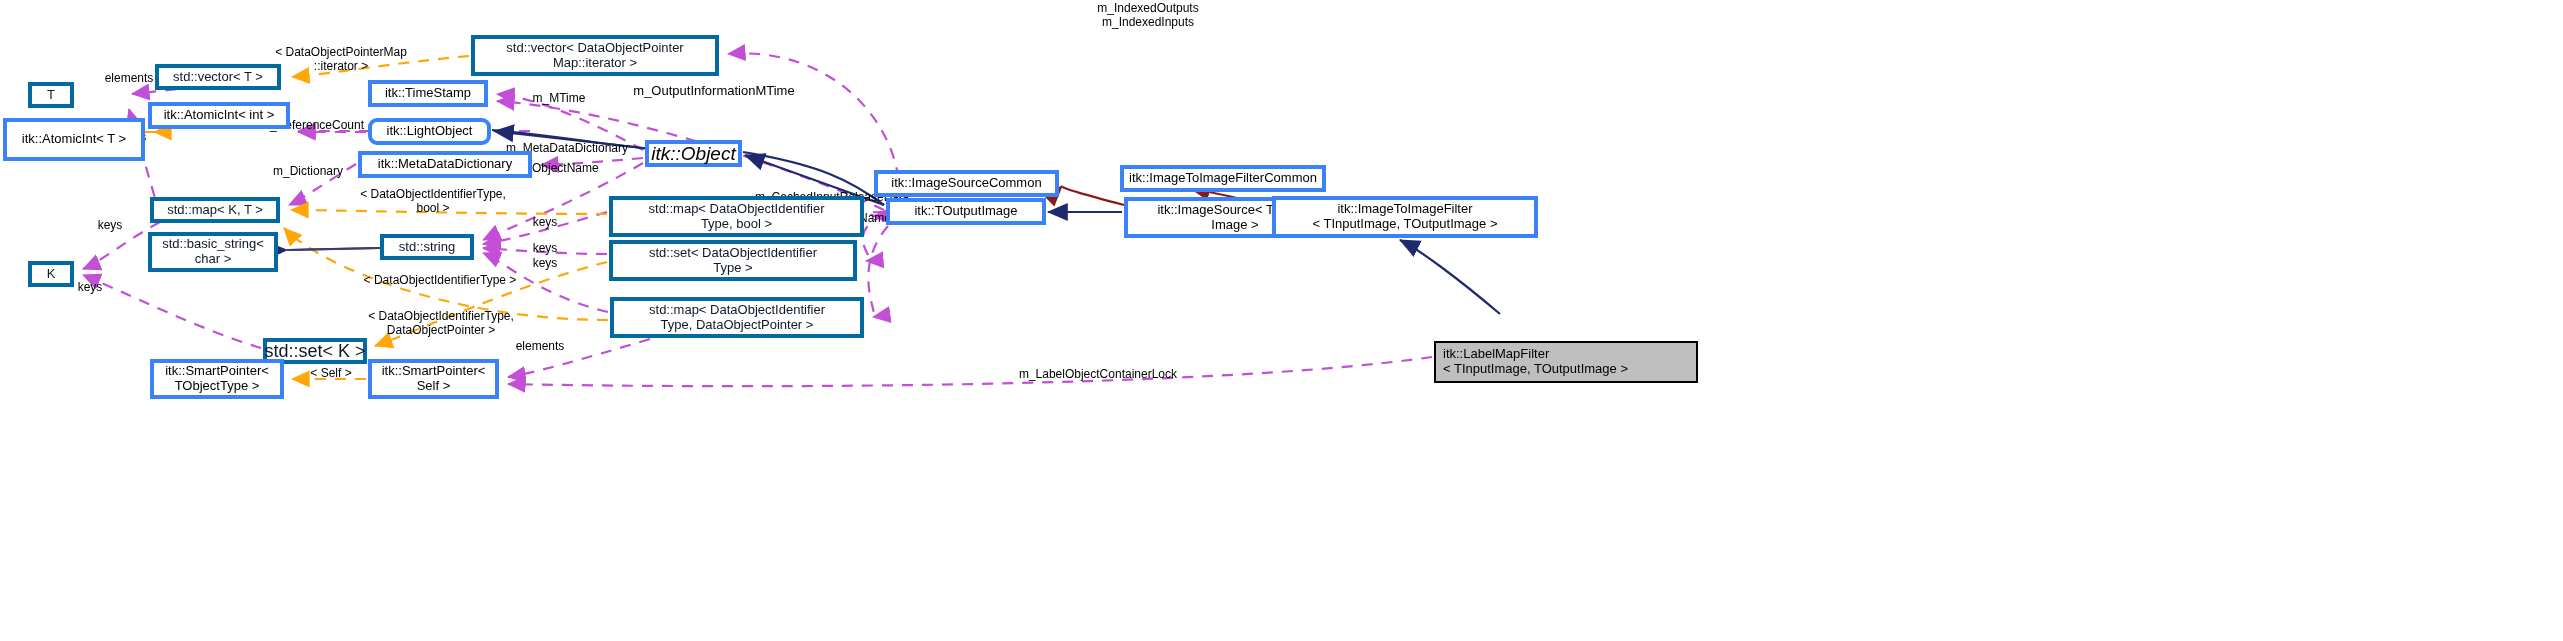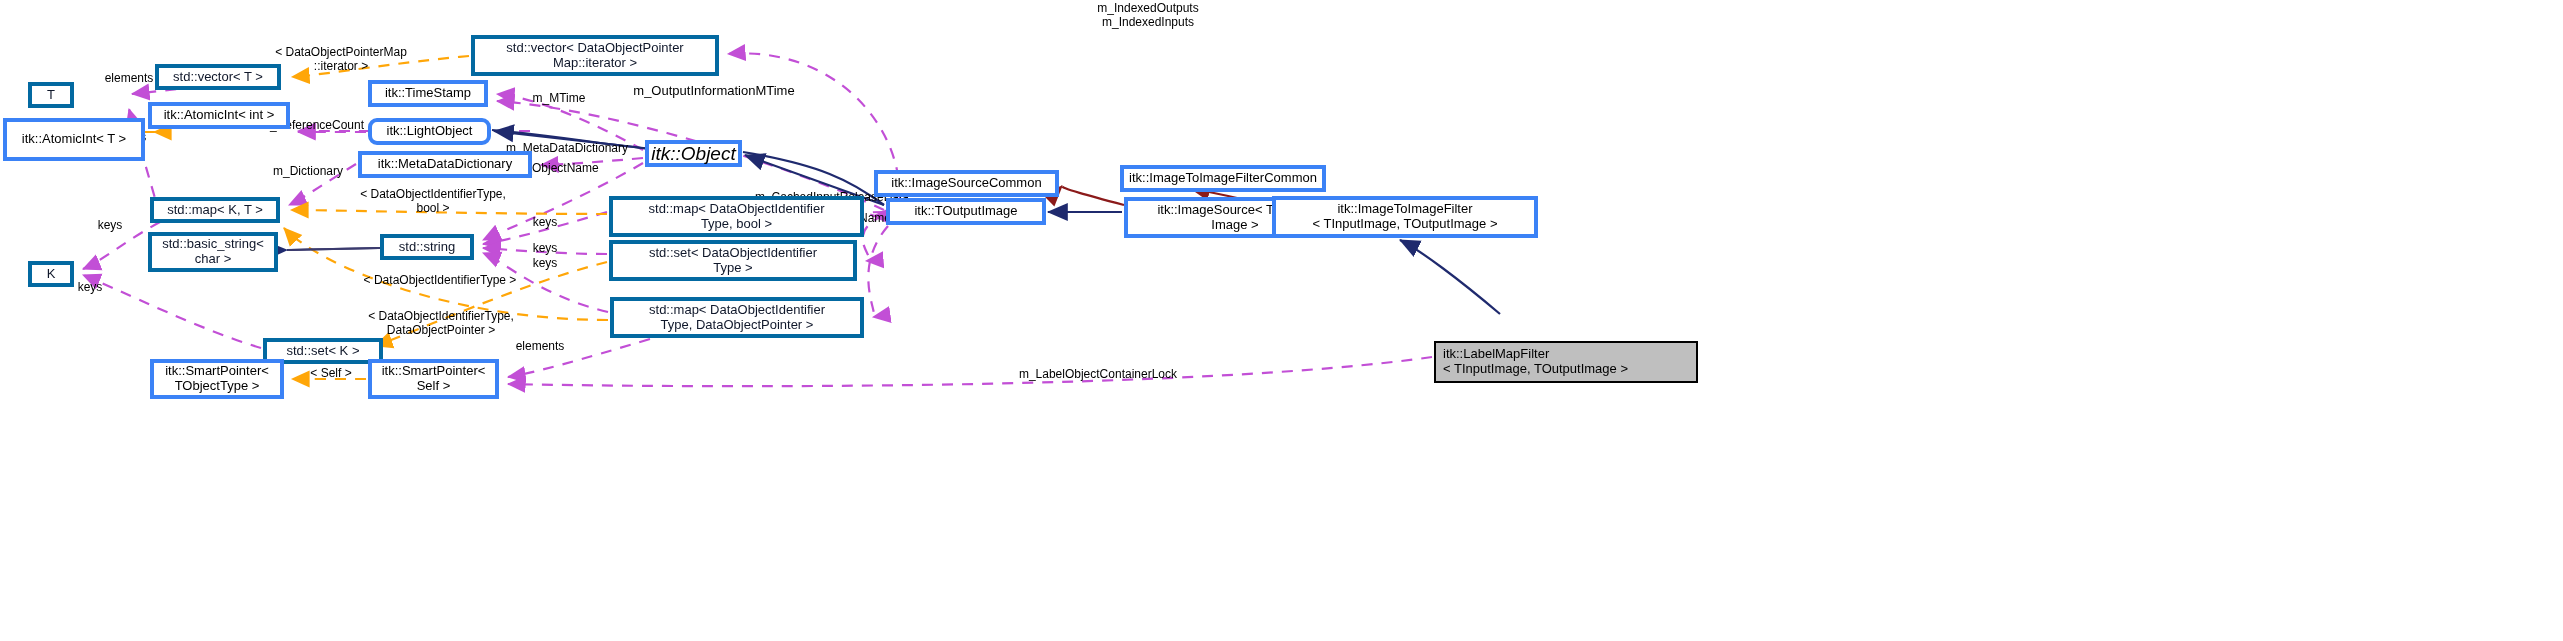--- a/index.html
+++ b/index.html
@@ -170,21 +170,21 @@
 
   <div class="node thick" style="left:148px;top:102px;width:142px;height:27px;font-size:13px;">itk::AtomicInt&lt; int &gt;</div>
 
   <div class="node thin" style="left:150px;top:197px;width:130px;height:26px;font-size:13px;">std::map&lt; K, T &gt;</div>
 
   <div class="node thin" style="left:148px;top:232px;width:130px;height:40px;font-size:13px;">std::basic_string&lt;
 char &gt;</div>
 
   <div class="node thin" style="left:28px;top:261px;width:46px;height:26px;font-size:13px;">K</div>
 
-  <div class="node thin" style="left:263px;top:338px;width:120px;height:26px;font-size:13px;">std::set&lt; K &gt;</div>
+  <div class="node thin" style="left:263px;top:338px;width:104px;height:26px;font-size:18px;">std::set&lt; K &gt;</div>
 
   <div class="node thick" style="left:150px;top:359px;width:134px;height:40px;font-size:13px;">itk::SmartPointer&lt;
 TObjectType &gt;</div>
 
   <div class="node thick" style="left:368px;top:359px;width:131px;height:40px;font-size:13px;">itk::SmartPointer&lt;
 Self &gt;</div>
 
   <div class="node thin" style="left:471px;top:35px;width:248px;height:41px;font-size:13px;">std::vector&lt; DataObjectPointer
 Map::iterator &gt;</div>
 

